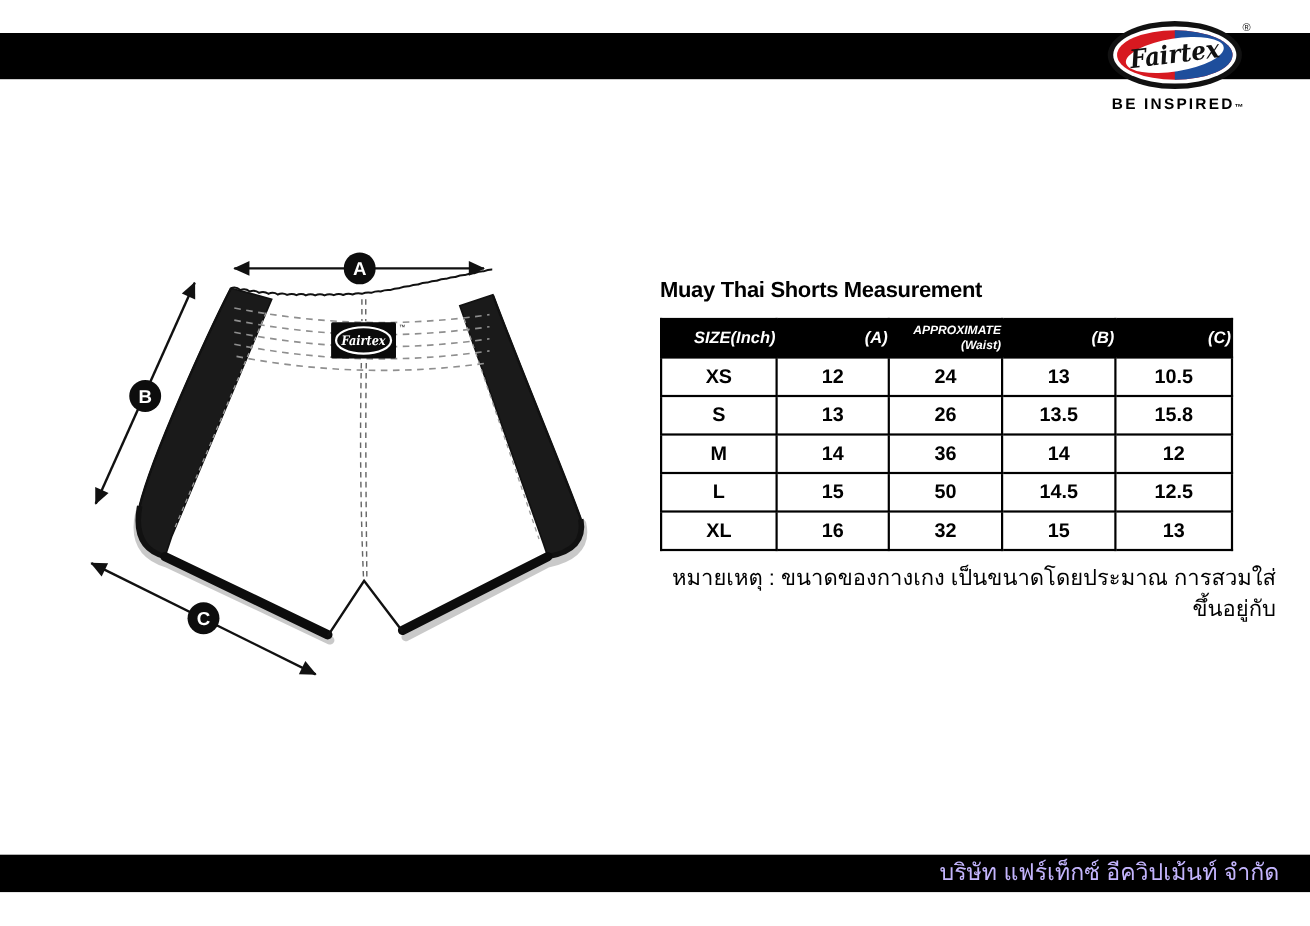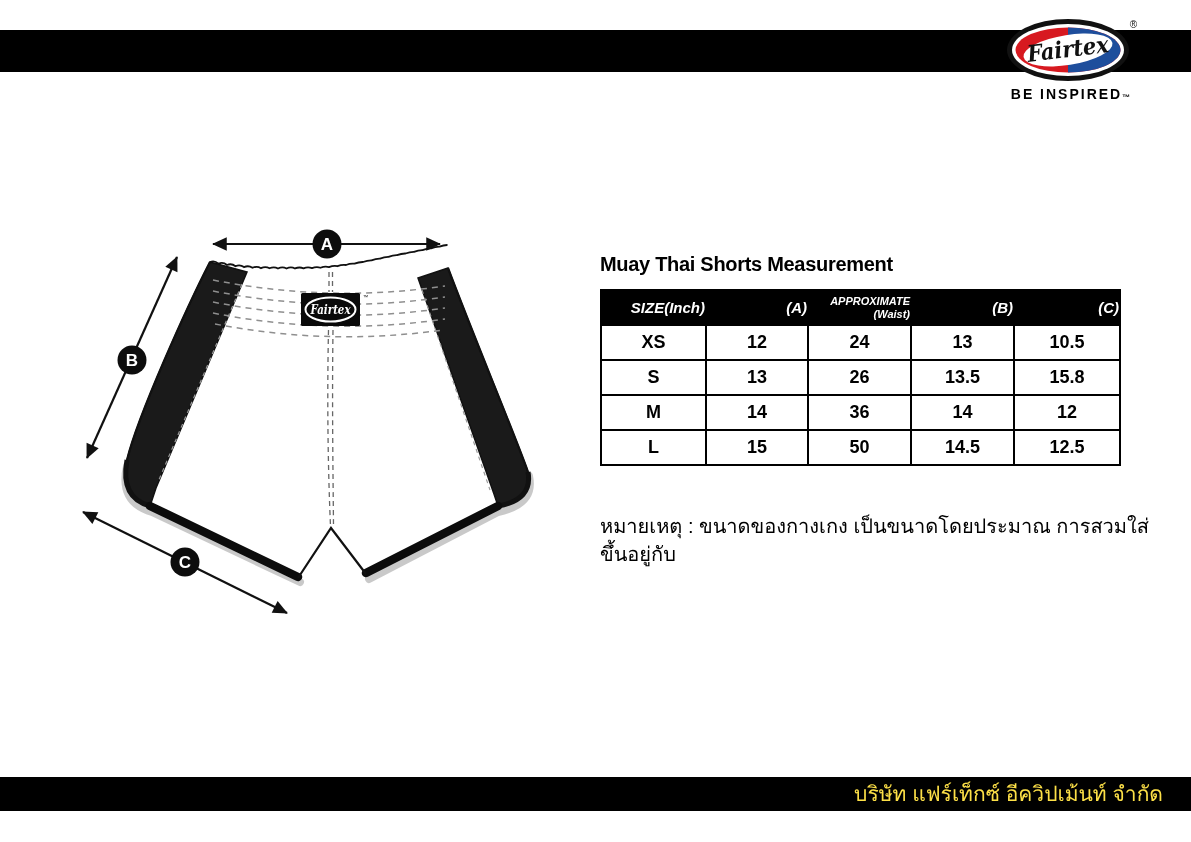--- a/index.html
+++ b/index.html
@@ -35,25 +35,26 @@
   }
   table.size-table th .two-line{display:block;font-size:11px;line-height:13px;font-style:italic;}
   table.size-table td{
     border:2px solid #000;text-align:center;font-weight:bold;font-size:18px;
     height:33px;padding:0;background:#fff;
   }
   .note{
     position:absolute;left:600px;top:512px;width:560px;
     font-size:20px;line-height:28px;
     font-family:"Liberation Sans","DejaVu Sans",sans-serif;
+    text-align:right;
   }
   
   .footer{
     position:absolute;left:0;top:777px;width:1191px;height:34px;
-    background:var(--bar-black,#000);color:#fde047;
+    background:var(--bar-black,#000);color:#c4b5fd;
     text-align:right;box-sizing:border-box;padding-right:28px;
     font-size:21px;line-height:33px;
     font-family:"Liberation Sans","DejaVu Sans",sans-serif;
   }
   svg text{font-family:"Liberation Sans",sans-serif;}
   svg text.script{font-family:"DejaVu Serif","Liberation Serif",serif;font-style:italic;font-weight:bold;}
 </style>
 </head>
 <body>
 
@@ -200,20 +201,27 @@
       <td>14</td>
       <td>12</td>
     </tr>
     <tr>
       <td>L</td>
       <td>15</td>
       <td>50</td>
       <td>14.5</td>
       <td>12.5</td>
     </tr>
+    <tr>
+      <td>XL</td>
+      <td>16</td>
+      <td>32</td>
+      <td>15</td>
+      <td>13</td>
+    </tr>
   </tbody>
 </table>
 
 <div class="note">
   <div>หมายเหตุ : ขนาดของกางเกง เป็นขนาดโดยประมาณ การสวมใส่ขึ้นอยู่กับ</div>
 </div>
 
 <div class="footer">
   <span>บริษัท แฟร์เท็กซ์ อีควิปเม้นท์ จำกัด</span>
 </div>

